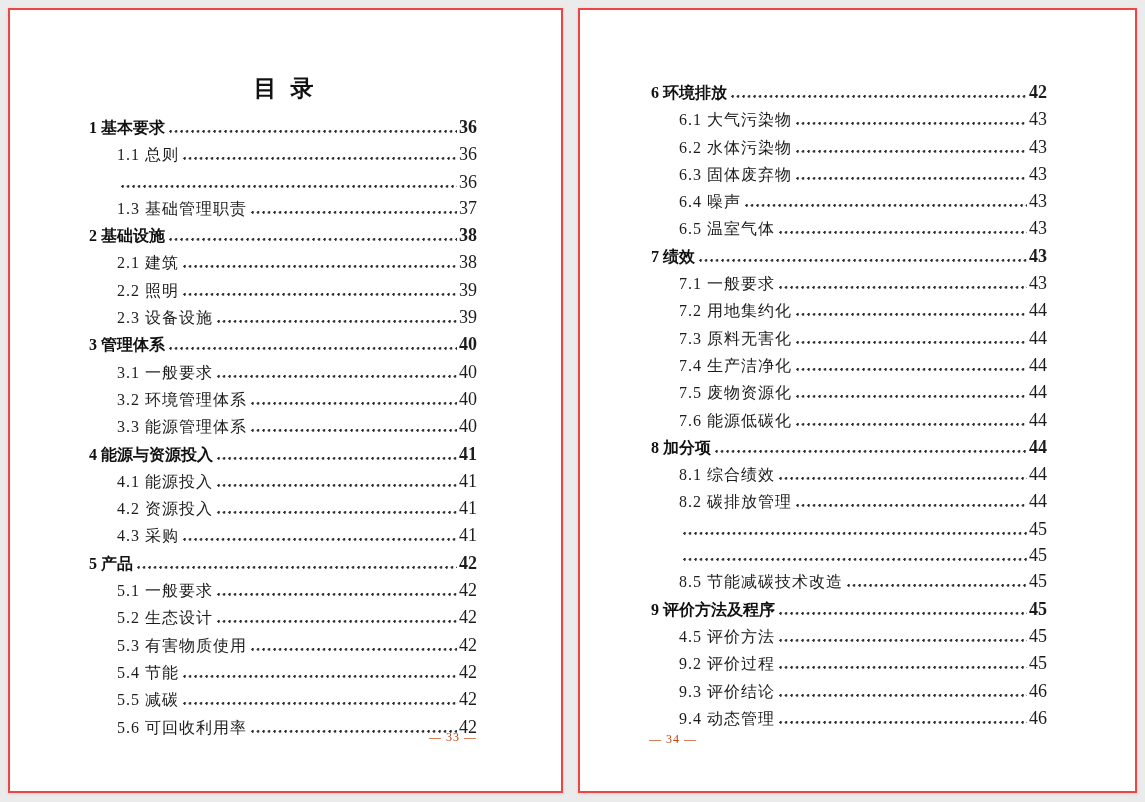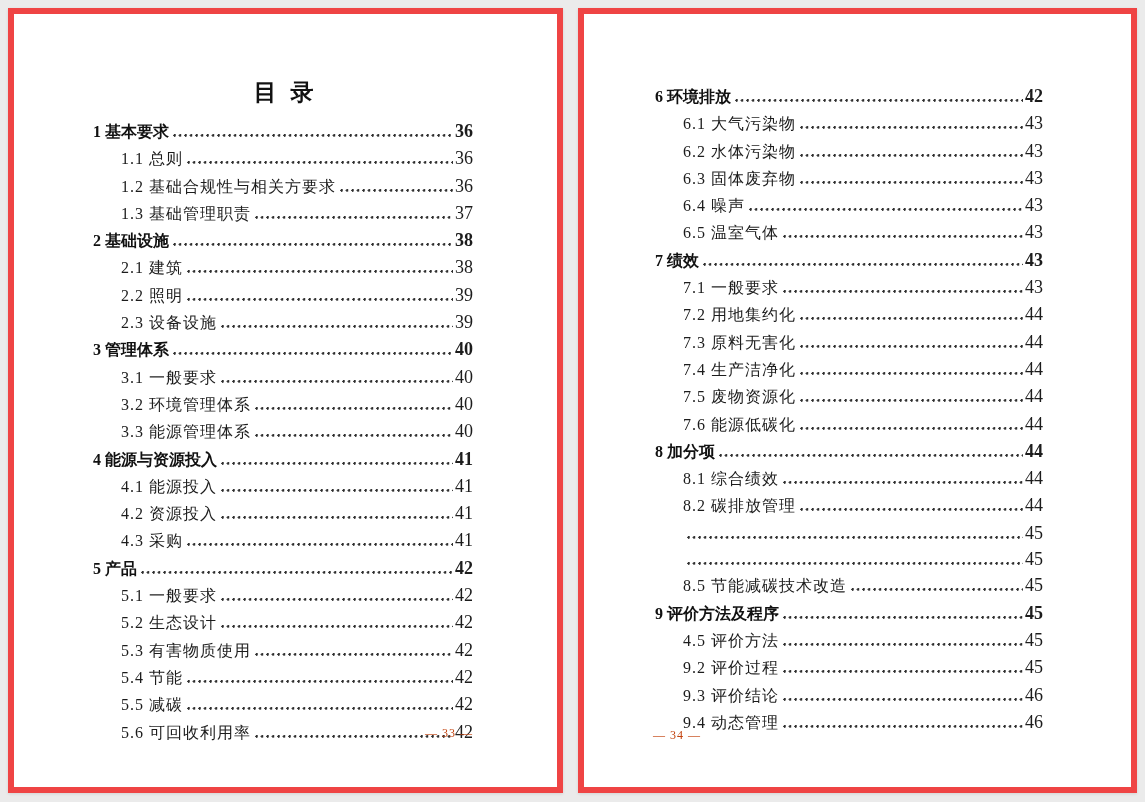--- a/index.html
+++ b/index.html
@@ -13,21 +13,21 @@
     position: relative;
     font-family: "Liberation Serif", serif;
     color: #1c1c1c;
     overflow: hidden;
   }
   .page {
     position: absolute;
     top: 8px;
     height: 785px;
     background: #ffffff;
-    border: 6px solid #ef4444;
+    border: 2px solid #ef4444;
     box-sizing: border-box;
     box-shadow: 0 1px 3px rgba(0,0,0,0.10);
   }
   .page-left  { left: 8px;   width: 555px; }
   .page-right { left: 578px; width: 559px; }
 
   .toc-title {
     margin: 62px 0 0 0;
     text-align: center;
     font-size: 23px;
@@ -100,21 +100,20 @@
           <span class="toc-label">1 基本要求</span>
           <span class="dot-leader"></span>
           <span class="toc-pagenum">36</span>
         </div>
         <div class="toc-row level2">
           <span class="toc-label">1.1 总则</span>
           <span class="dot-leader"></span>
           <span class="toc-pagenum">36</span>
         </div>
         <div class="toc-row level2">
-          <span class="toc-label">1.2 基础合规性与相关方要求</span>
           <span class="dot-leader"></span>
           <span class="toc-pagenum">36</span>
         </div>
         <div class="toc-row level2">
           <span class="toc-label">1.3 基础管理职责</span>
           <span class="dot-leader"></span>
           <span class="toc-pagenum">37</span>
         </div>
         <div class="toc-row level1">
           <span class="toc-label">2 基础设施</span>

